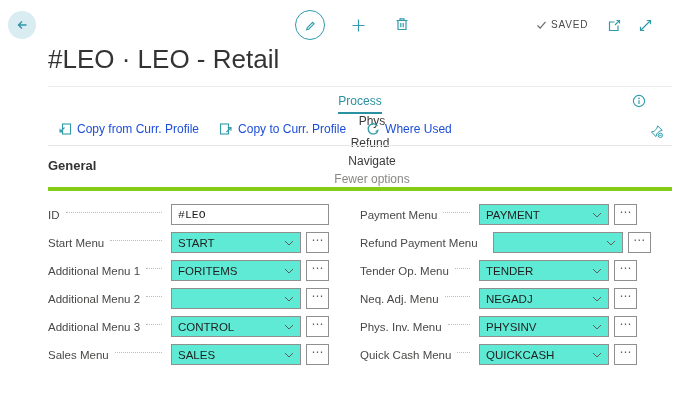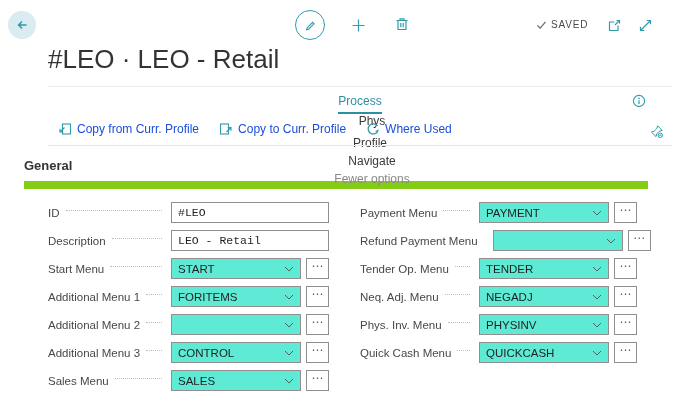--- a/index.html
+++ b/index.html
@@ -41,22 +41,22 @@
               background:none; border:none; cursor:pointer; }
   .actions-row { position:relative; display:flex; align-items:center; gap:20px;
                  padding:7px 0 9px 10px; border-bottom:1px solid #e8e7e6; }
   .act-btn { display:flex; align-items:center; gap:5px; background:none; border:none;
              font-size:12px; color:#1d4ed8; cursor:pointer;
              font-family:"Liberation Sans", sans-serif; }
   .pin-btn { position:absolute; right:6px; top:8px; width:17px; height:17px;
              background:none; border:none; cursor:pointer; }
 
   
-  .section-head { margin:12px 28px 0 24px; width:624px; border-bottom:8px solid #84cc16;
-                  padding-bottom:8px; }
+  .section-head { margin:12px 28px 0 48px; width:624px; border-bottom:4px solid #84cc16;
+                  padding-bottom:14px; }
   .section-head h2 { font-size:13px; font-weight:bold; color:#333; }
 
   
   .form { display:flex; margin:13px 0 0 48px; }
   .col { display:flex; flex-direction:column; }
   .col-left  { width:281px; }
   .col-right { width:277px; margin-left:31px; }
   .row { display:flex; align-items:center; height:21px; margin-bottom:7px;justify-content:space-between; }
   .lbl { font-size:11.5px; color:#494847; white-space:nowrap; }
   .dots { flex:1; border-bottom:1px dotted #c0beba; margin:0 9px 0 6px;
@@ -131,21 +131,21 @@
   </button>
 </div>
 
 <h1 class="page-title">#LEO · LEO - Retail</h1>
 
 <div class="ribbon">
   <div class="tabs-row">
     <span class="tab active">Process</span>
     <span class="tab">Phys</span>
     <span class="vdiv"></span>
-    <span class="tab">Profile</span>
+    <span class="tab">Refund</span>
     <span class="tab">Navigate</span>
     <span class="tab muted">Fewer options</span>
     <button class="info-btn">
       <span>
         <svg width="14" height="14" viewBox="0 0 14 14">
             <circle cx="7" cy="7" r="5.6" stroke="#2f9bab" stroke-width="1.1" fill="none"></circle>
             <path d="M7 6.3 V10" stroke="#2f9bab" stroke-width="1.2"></path>
             <circle cx="7" cy="4.4" r="0.8" fill="#2f9bab"></circle>
           </svg>
       </span>
@@ -201,27 +201,20 @@
   <div class="col col-left">
 
     <div class="row">
       <span class="lbl">ID</span>
       <span class="dots"></span>
       <div class="ctl">
         <input class="txt" type="text" value="#LEO" style="">
       </div>
     </div>
 
-    <div class="row">
-      <span class="lbl">Description</span>
-      <span class="dots"></span>
-      <div class="ctl">
-        <input class="txt" type="text" value="LEO - Retail" style="">
-      </div>
-    </div>
 
     <div class="row">
       <span class="lbl">Start Menu</span>
       <span class="dots"></span>
       <div class="ctl">
         <div class="dd">
           <span class="val">START</span>
           <span>
               <svg width="10" height="6" viewBox="0 0 10 6">
                 <path d="M1 1 L5 5 L9 1" stroke="#5f5d5b" fill="none"></path>

